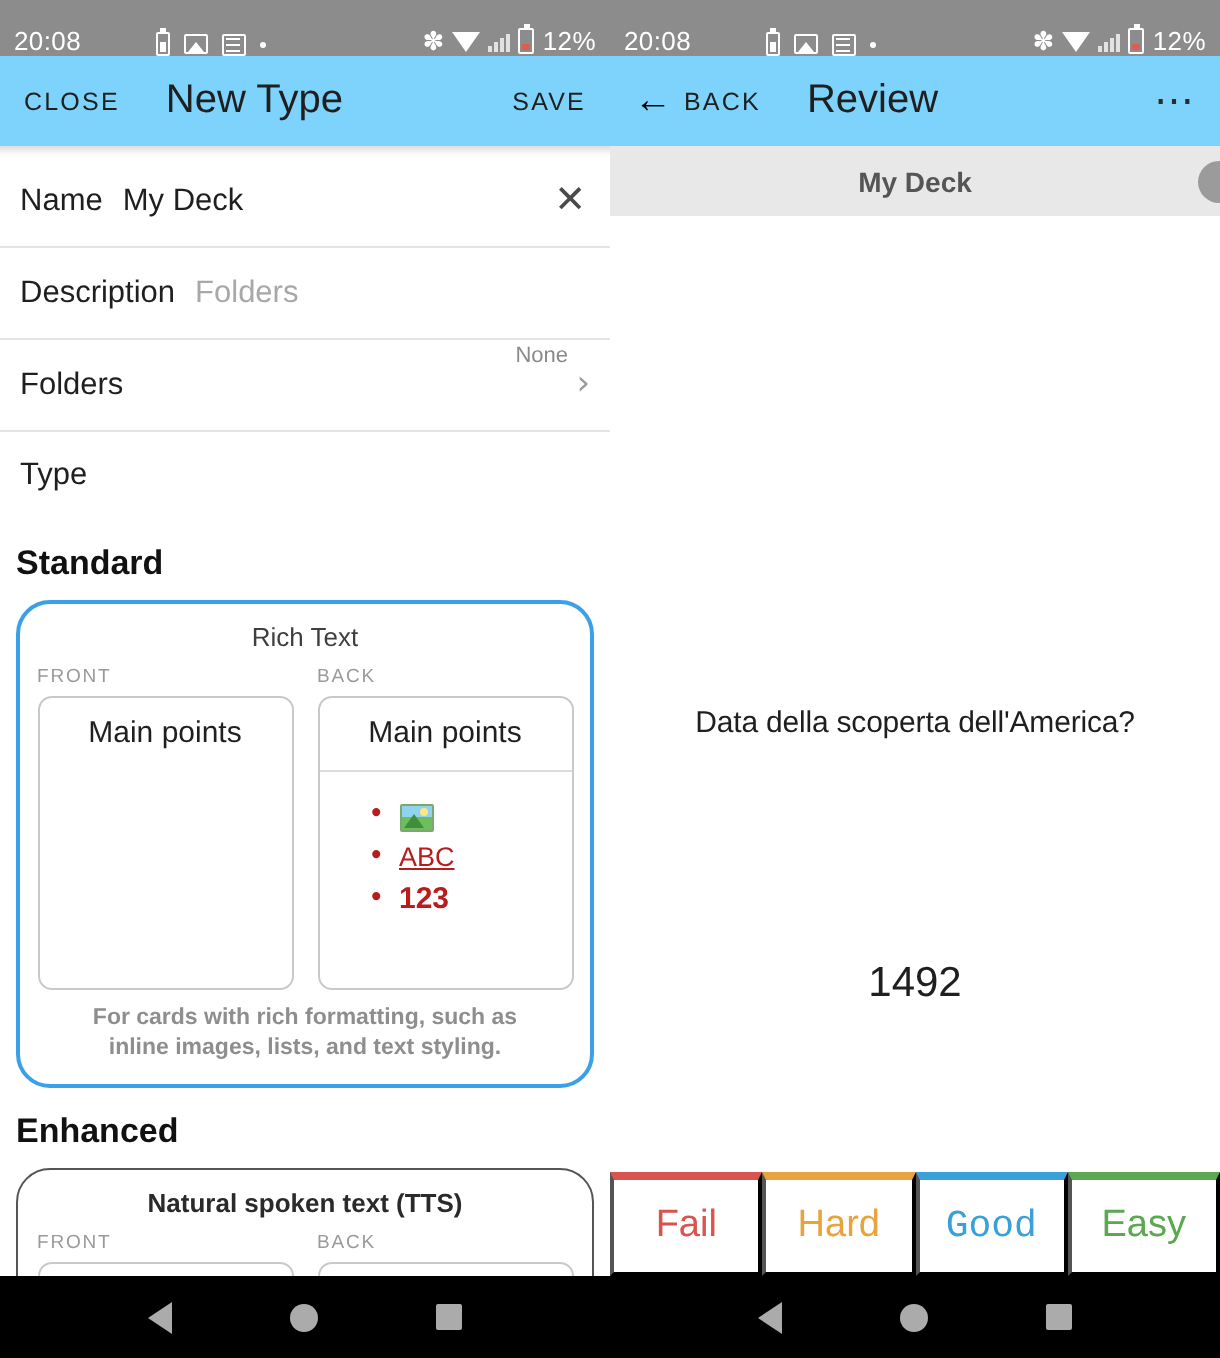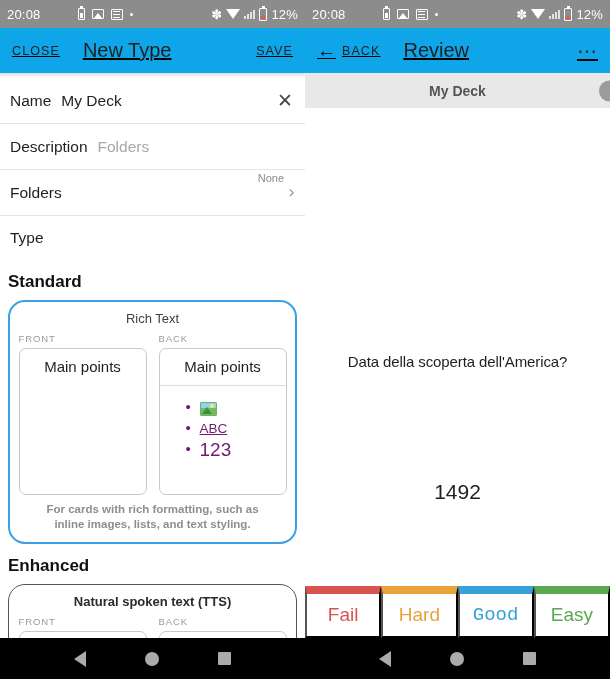--- a/index.html
+++ b/index.html
@@ -22,21 +22,21 @@
     overflow: hidden;
     background: #ffffff;
   }
   .pane-right { border-left: 0; }
 
   
   .statusbar {
     height: 28px; width: 305px;
     background: #8c8c8c;
     color: #ffffff;
-    display: flex; align-items: center;
+    display: flex; align-items: flex-end;
     padding: 0 7px;
     font-size: 12.5px;
     letter-spacing: .2px;
     flex-shrink: 0;
     gap: 28px;
   }
   .sb-time { font-size: 13px; margin-right: 9px; }
   .sb-left-icons { display: flex; align-items: center; gap: 7px; }
   .sb-spacer { flex: 1; }
   .sb-right { display: flex; align-items: center; gap: 4px; }
@@ -59,25 +59,24 @@
   .ic-sig i:nth-child(1){height:3px}.ic-sig i:nth-child(2){height:5px}
   .ic-sig i:nth-child(3){height:7px}.ic-sig i:nth-child(4){height:9px}
   .ic-batt-r { width: 8px; height: 13px; border: 1.5px solid #fff; border-radius: 1px; position: relative; }
   .ic-batt-r::before { content:""; position:absolute; top:-3px; left:2px; width:3px; height:2px; background:#fff; }
   .ic-batt-r::after { content:""; position:absolute; left:1px; right:1px; bottom:1px; height:3px; background:#e05c4c; }
   .sb-pct { font-size: 13px; }
 
   
   .appbar {
     height: 45px; width: 305px;
-    background: #0ea5e9;
+    background: #7dd3fc;
     display: flex; align-items: center;
     padding: 0 12px;
     flex-shrink: 0;
-    text-decoration: underline;
   }
   .btn-text {
     font-size: 12.5px; color: #1f1f1f; letter-spacing: 1.1px;
     background: none; border: none; cursor: pointer;
     font-family: inherit;
   }
   .appbar-title {
     font-size: 20px; color: #1f1f1f; font-weight: 400;
     margin-left: 23px;
   }
@@ -137,41 +136,41 @@
     border: 1px solid #c9c9c9; border-radius: 7px; background: #fff;
     height: 147px; overflow: hidden;
   }
   .mini-title {
     text-align: center; font-size: 15px; color: #1f1f1f;
     padding: 9px 0 10px;
   }
   .mini-title-div { border-bottom: 1px solid #dcdcdc; }
   .mini-list { list-style: none; padding: 13px 0 0 26px; }
   .mini-list li {
-    font-size: 13px; color: #701a75; margin-bottom: 4px;
+    font-size: 13px; color: #b91c1c; margin-bottom: 4px;
     position: relative; padding-left: 14px; line-height: 17px;
   }
   .mini-list li::before {
     content: "•"; position: absolute; left: 0; top: -1px; font-size: 15px;
   }
   .thumb {
     display: inline-block; width: 17px; height: 14px; vertical-align: middle;
     background: linear-gradient(#8fd3ef 0 45%, #6cbf5c 45% 100%);
     border: 1px solid #7aa86e; border-radius: 1px; position: relative; overflow: hidden;
   }
   .thumb::before {
     content:""; position:absolute; left:1px; bottom:1px; width:0; height:0;
     border-left:5px solid transparent; border-right:5px solid transparent; border-bottom:7px solid #3f8f3a;
   }
   .thumb::after {
     content:""; position:absolute; right:2px; top:1.5px; width:4px; height:4px;
     background:#ffe680; border-radius:50%;
   }
   .txt-abc { text-decoration: underline; font-size: 13.5px; }
-  .txt-123 { font-weight: normal; font-size: 19px; }
+  .txt-123 { font-weight: bold; font-size: 15px; }
   .tcard-desc {
     text-align: center; font-size: 11.5px; color: #8e8e8e;
     line-height: 15px; padding: 7px 14px 1px; font-weight: bold;
   }
   .mini-short { height: 22px; }
 
   
   .deckbar {
     height: 35px; width: 305px; background: #e8e8e8;
     display: flex; align-items: center; justify-content: center;
@@ -191,21 +190,21 @@
   .answer {
     position: absolute; top: 372px; left: 0; width: 305px;
     text-align: center; font-size: 21px; color: #1f1f1f;
   }
   .ratings {
     position: absolute; bottom: 0; left: 0; width: 305px; height: 52px;
     display: flex; background: #fff;
   }
   .rate {
     flex: 1; display: flex; align-items: center; justify-content: center;
-    font-size: 19px; border-top: 8px solid #000000; background: none;
+    font-size: 19px; border-top: 4px solid #000000; background: none;
     cursor: pointer; font-family: inherit;
   }
 
   
   .navbars { display: flex; width: 610px; height: 41px; background: #000; }
   .navbar {
     width: 305px; height: 41px; background: #000;
     display: flex; align-items: center; justify-content: space-around;
     padding: 0 44px;
   }

